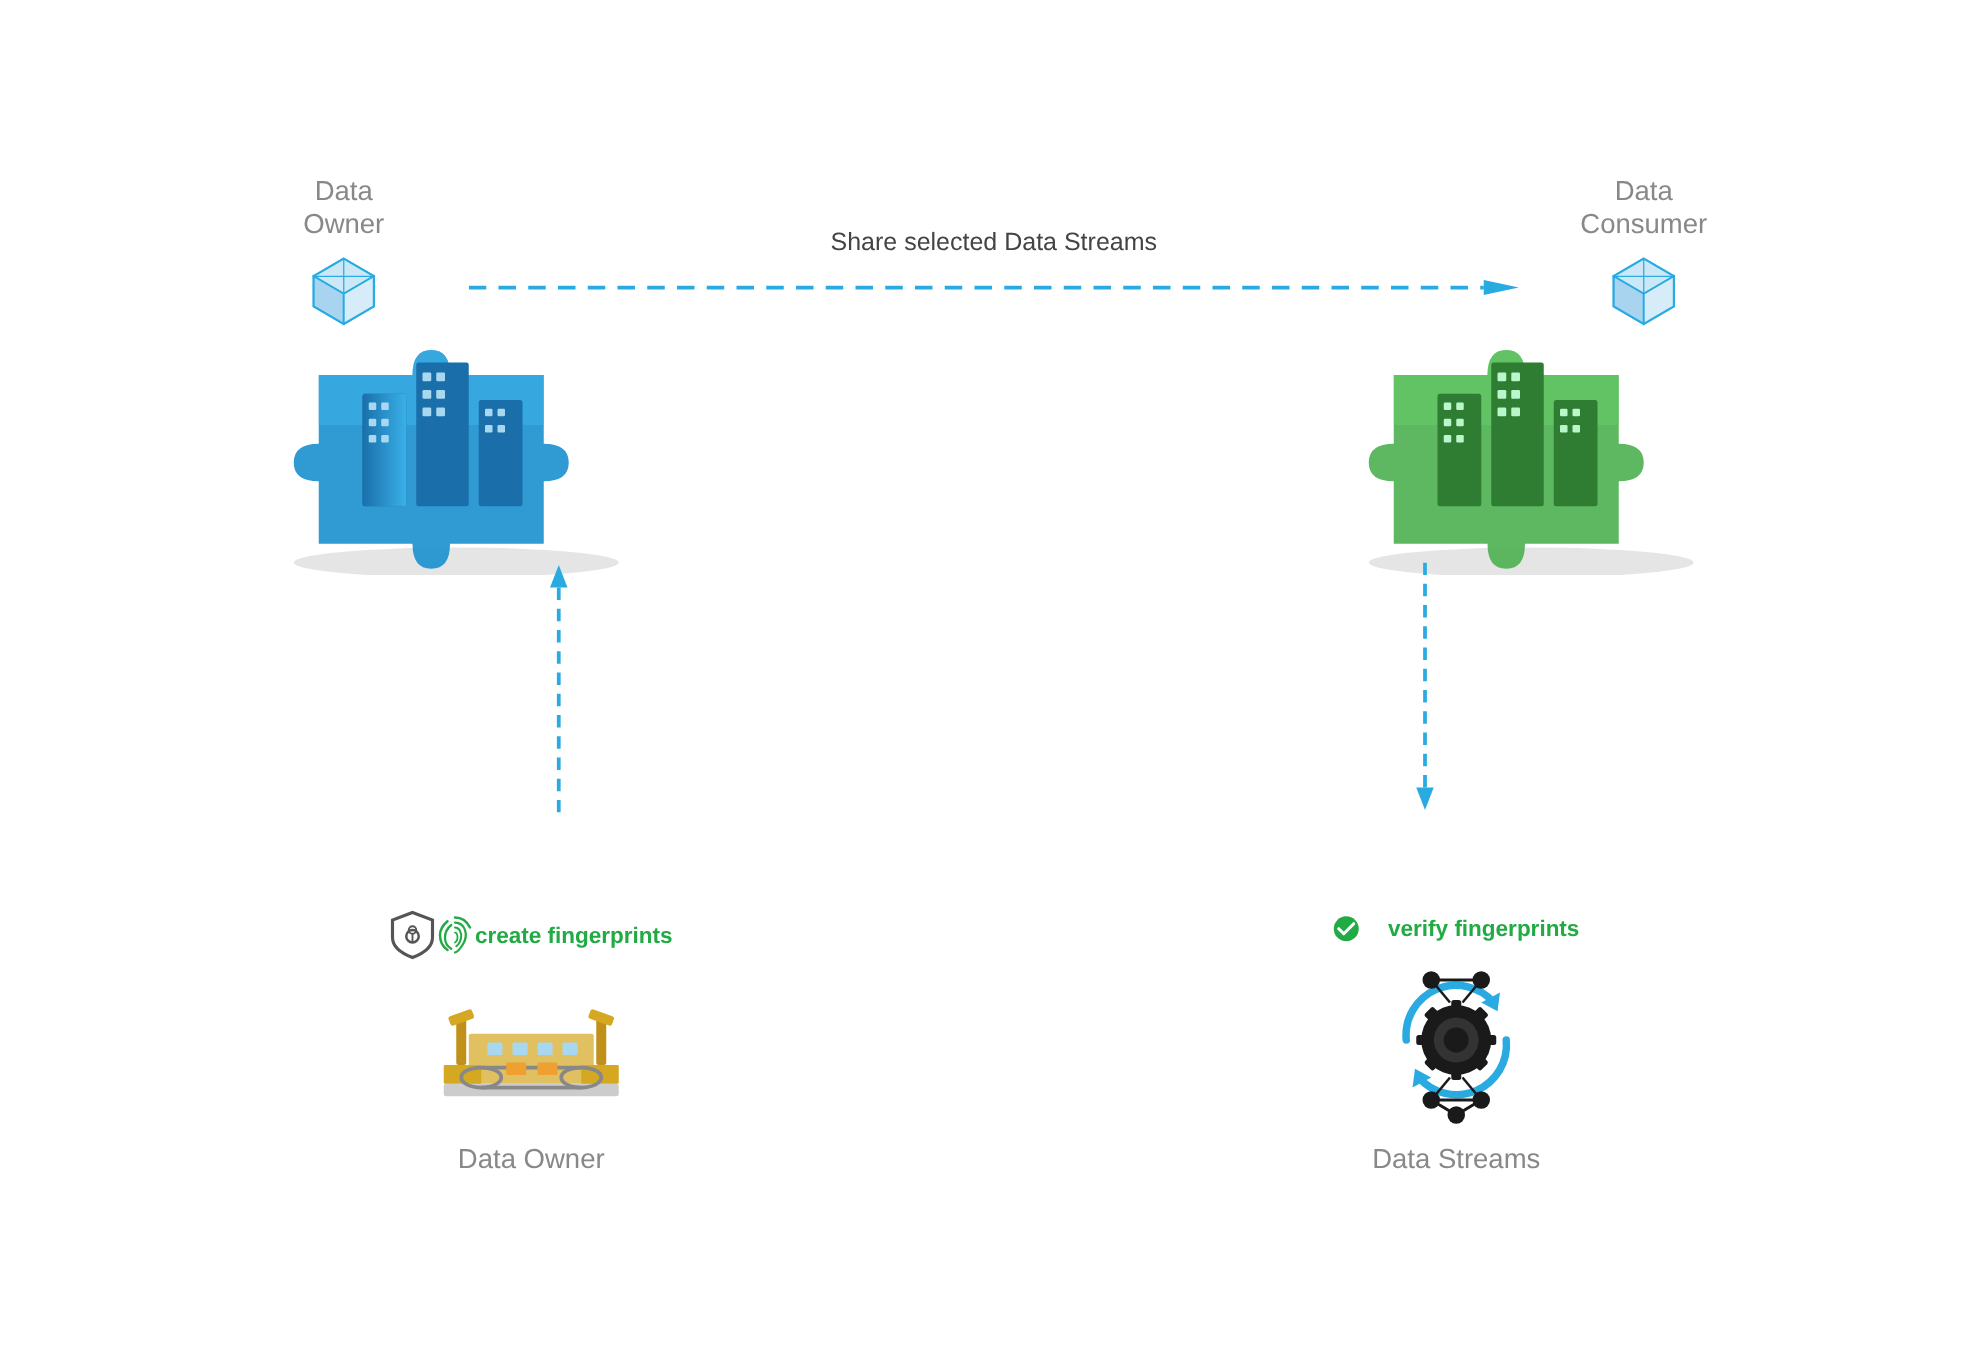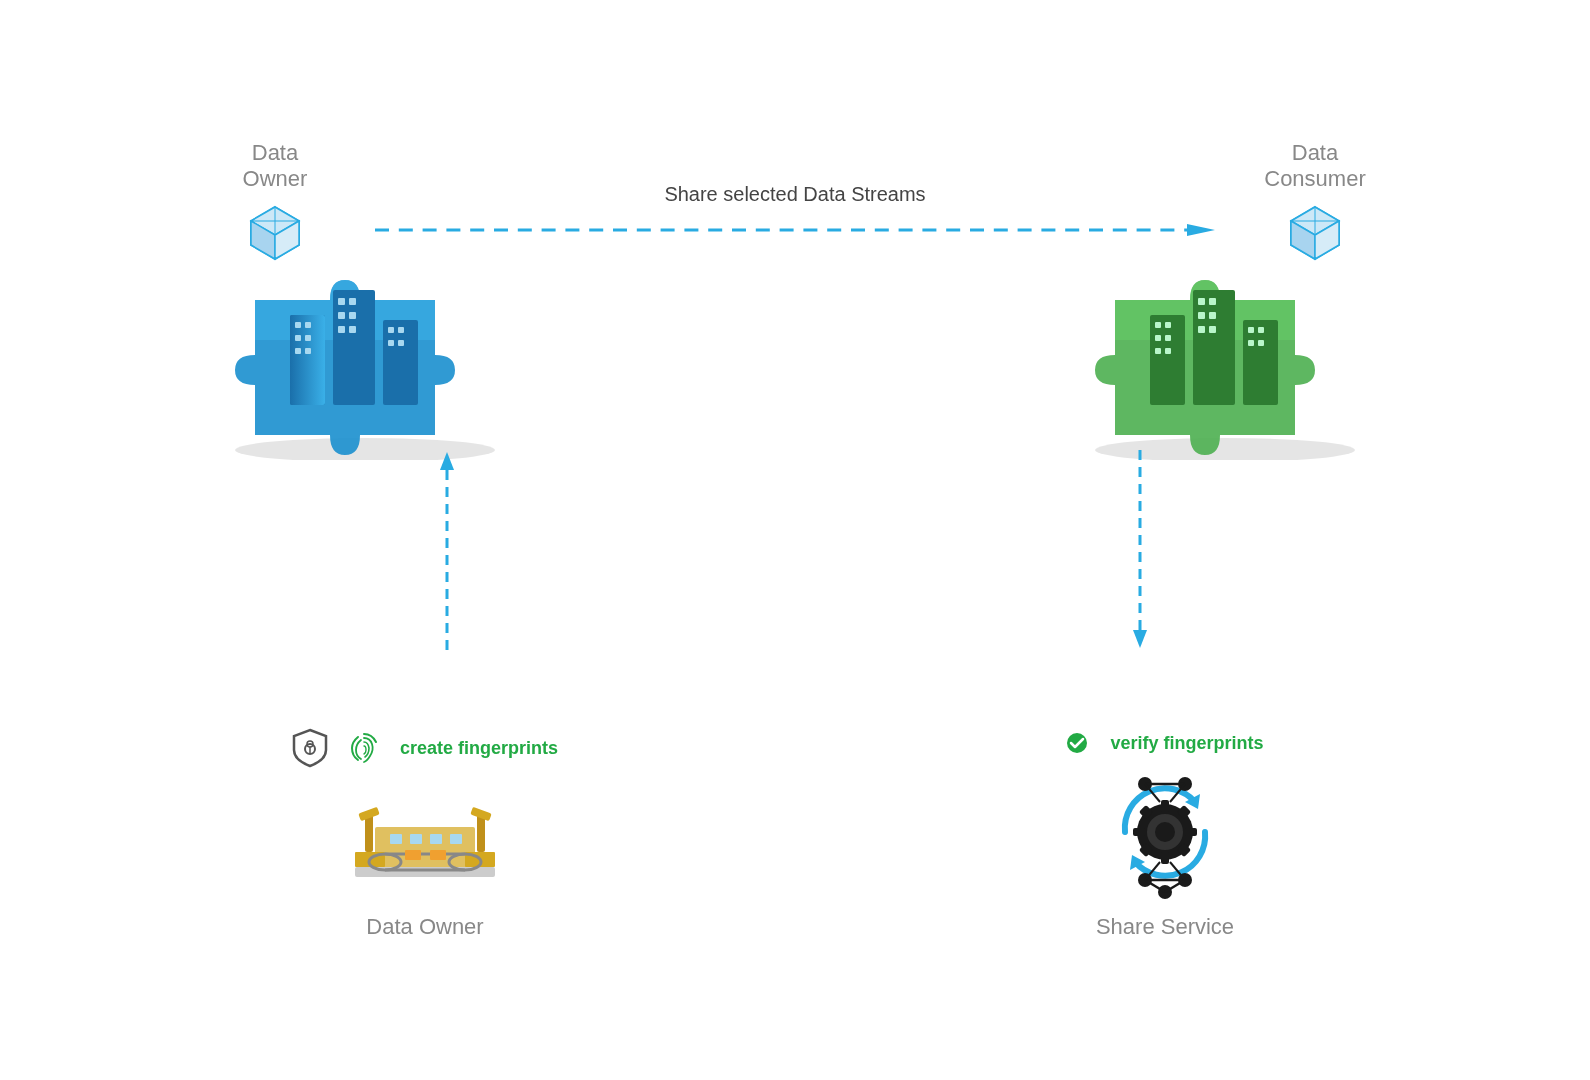--- a/index.html
+++ b/index.html
@@ -149,21 +149,21 @@
     .fp-text {
       font-size: 18px;
       font-weight: 700;
       color: #22aa44;
     }
 
     
     .shield-area {
       display: flex;
       align-items: center;
-      gap: 20px;
+      gap: 0;
       margin-bottom: 4px;
     }
 
     
     .puzzle-svg {
       width: 300px;
       height: 200px;
     }
 
     
@@ -455,17 +455,17 @@
         <line x1="50" y1="118" x2="65" y2="100" stroke="#1a1a1a" stroke-width="2"></line>
         <line x1="90" y1="118" x2="75" y2="100" stroke="#1a1a1a" stroke-width="2"></line>
 
         <circle cx="50" cy="22" r="7" fill="#1a1a1a"></circle>
         <circle cx="90" cy="22" r="7" fill="#1a1a1a"></circle>
         <line x1="50" y1="22" x2="90" y2="22" stroke="#1a1a1a" stroke-width="2.5"></line>
         <line x1="50" y1="22" x2="65" y2="40" stroke="#1a1a1a" stroke-width="2"></line>
         <line x1="90" y1="22" x2="75" y2="40" stroke="#1a1a1a" stroke-width="2"></line>
       </svg>
 
-      <div class="bottom-label">Share Service</div>
+      <div class="bottom-label">Data Streams</div>
     </div>
 
   </div>
 </div>
 
 </body></html>

